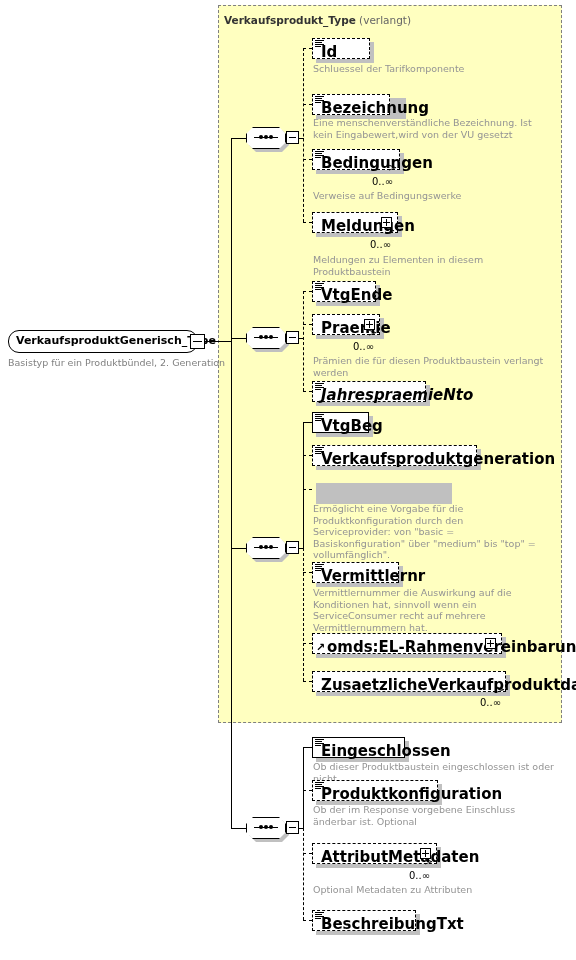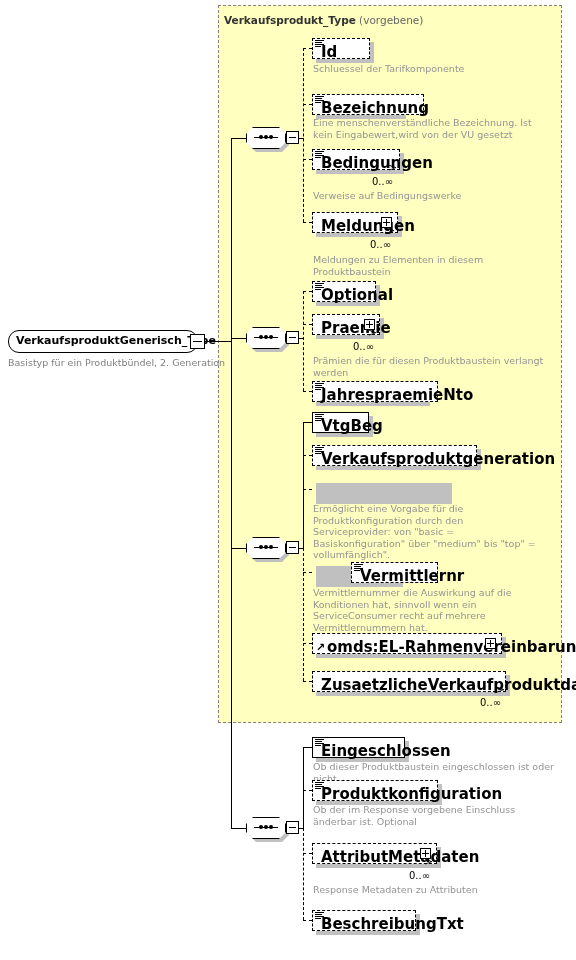--- a/index.html
+++ b/index.html
@@ -118,21 +118,21 @@
   .dv{position:absolute;width:0;border-left:1px dashed #000;}
   .dh{position:absolute;height:0;border-top:1px dashed #000;}
 </style>
 </head>
 <body>
 
 <div id="canvas">
 
   <div class="ext-region"></div>
   <div class="ext-title">
-    <b>Verkaufsprodukt_Type</b><span> (vorgebene)</span>
+    <b>Verkaufsprodukt_Type</b><span> (verlangt)</span>
   </div>
 
   <div class="rootshadow"></div>
   <div class="rootbox">
     <span class="lbl">VerkaufsproduktGenerisch_Type</span>
   </div>
   <div class="root-minus"></div>
   <div class="root-anno">Basistyp für ein Produktbündel, 2. Generation</div>
 
   <div class="ln lnh" style="left:205px;top:341px;width:26px;"></div>
@@ -160,21 +160,21 @@
         <i></i>
         <i></i>
         <i></i>
       </span>
     <span class="nm">Id</span>
   </div>
   <div class="anno" style="left:313px;top:63px;width:235px;">Schluessel der Tarifkomponente</div>
 
   <div class="dh" style="left:303px;top:104px;width:9px;"></div>
   <div class="nshadow" style="left:316px;top:98px;width:90px;"></div>
-  <div class="nodebox" style="left:312px;top:94px;width:112px;">
+  <div class="nodebox" style="left:312px;top:94px;width:78px;">
     <span class="glyph-lines">
         <i></i>
         <i></i>
         <i></i>
         <i></i>
       </span>
     <span class="nm">Bezeichnung</span>
   </div>
   <div class="anno" style="left:313px;top:117px;width:232px;">Eine menschenverständliche Bezeichnung. Ist kein Eingabewert,wird von der VU gesetzt</div>
 
@@ -218,36 +218,36 @@
 
   <div class="dh" style="left:303px;top:291px;width:9px;"></div>
   <div class="nshadow" style="left:316px;top:285px;width:64px;"></div>
   <div class="nodebox" style="left:312px;top:281px;width:64px;">
     <span class="glyph-lines">
         <i></i>
         <i></i>
         <i></i>
         <i></i>
       </span>
-    <span class="nm">Optional</span>
+    <span class="nm">VtgEnde</span>
   </div>
 
   <div class="dh" style="left:303px;top:324px;width:9px;"></div>
   <div class="nshadow" style="left:316px;top:318px;width:68px;"></div>
   <div class="nodebox" style="left:312px;top:314px;width:68px;">
     <span class="nm">Praemie</span>
     <span class="plusbox" style="right:4px;top:4px;"></span>
   </div>
   <div class="repmark" style="left:368px;top:328px;">&gt;</div>
   <div class="occ" style="left:353px;top:341px;">0..∞</div>
   <div class="anno" style="left:313px;top:355px;width:240px;">Prämien die für diesen Produktbaustein verlangt werden</div>
 
   <div class="dh" style="left:303px;top:391px;width:9px;"></div>
   <div class="nshadow" style="left:316px;top:385px;width:114px;"></div>
-  <div class="nodebox" style="left:312px;top:381px;width:126px;">
+  <div class="nodebox" style="left:312px;top:381px;width:114px;font-style:italic;">
     <span class="glyph-lines">
         <i></i>
         <i></i>
         <i></i>
         <i></i>
       </span>
     <span class="nm">JahrespraemieNto</span>
   </div>
 
   <div class="ln lnh" style="left:231px;top:548px;width:15px;"></div>
@@ -288,21 +288,21 @@
       </span>
     <span class="nm">Verkaufsproduktgeneration</span>
   </div>
 
   <div class="dh" style="left:303px;top:489px;width:9px;"></div>
   <div class="nshadow" style="left:316px;top:483px;width:136px;"></div>
   <div class="anno" style="left:313px;top:503px;width:226px;">Ermöglicht eine Vorgabe für die Produktkonfiguration durch den Serviceprovider: von "basic = Basiskonfiguration" über "medium" bis "top" = vollumfänglich".</div>
 
   <div class="dh" style="left:303px;top:572px;width:9px;"></div>
   <div class="nshadow" style="left:316px;top:566px;width:87px;"></div>
-  <div class="nodebox" style="left:312px;top:562px;width:87px;margin-left:39px;">
+  <div class="nodebox" style="left:312px;top:562px;width:87px;">
     <span class="glyph-lines">
         <i></i>
         <i></i>
         <i></i>
         <i></i>
       </span>
     <span class="nm">Vermittlernr</span>
   </div>
   <div class="anno" style="left:313px;top:587px;width:240px;">Vermittlernummer die Auswirkung auf die Konditionen hat, sinnvoll wenn ein ServiceConsumer recht auf mehrere Vermittlernummern hat.</div>
 
@@ -363,21 +363,21 @@
   <div class="anno" style="left:313px;top:804px;width:240px;">Ob der im Response vorgebene Einschluss änderbar ist. Optional</div>
 
   <div class="dh" style="left:303px;top:853px;width:9px;"></div>
   <div class="nshadow" style="left:316px;top:847px;width:125px;"></div>
   <div class="nodebox" style="left:312px;top:843px;width:125px;">
     <span class="nm">AttributMetadaten</span>
     <span class="plusbox" style="right:5px;top:4px;"></span>
   </div>
   <div class="repmark" style="left:424px;top:857px;">&gt;</div>
   <div class="occ" style="left:409px;top:870px;">0..∞</div>
-  <div class="anno" style="left:313px;top:884px;width:240px;">Response Metadaten zu Attributen</div>
+  <div class="anno" style="left:313px;top:884px;width:240px;">Optional Metadaten zu Attributen</div>
 
   <div class="dh" style="left:303px;top:920px;width:9px;"></div>
   <div class="nshadow" style="left:316px;top:914px;width:104px;"></div>
   <div class="nodebox" style="left:312px;top:910px;width:104px;">
     <span class="glyph-lines">
         <i></i>
         <i></i>
         <i></i>
         <i></i>
       </span>

